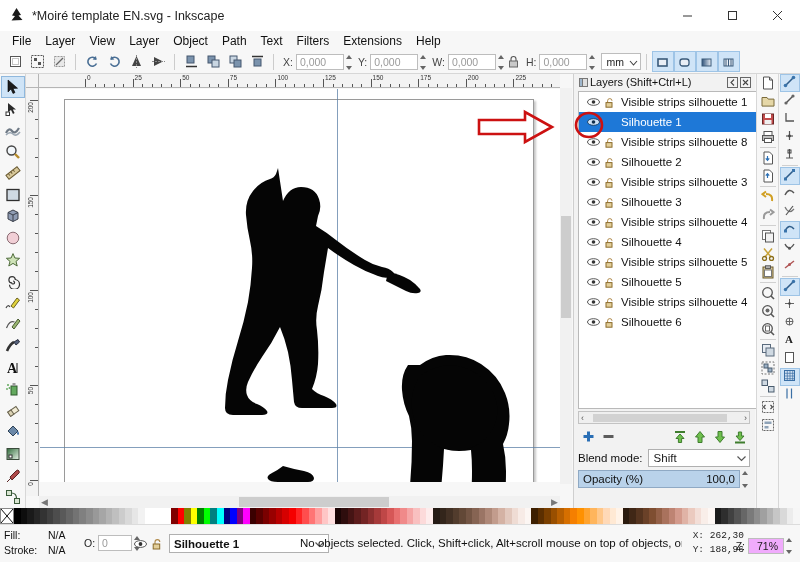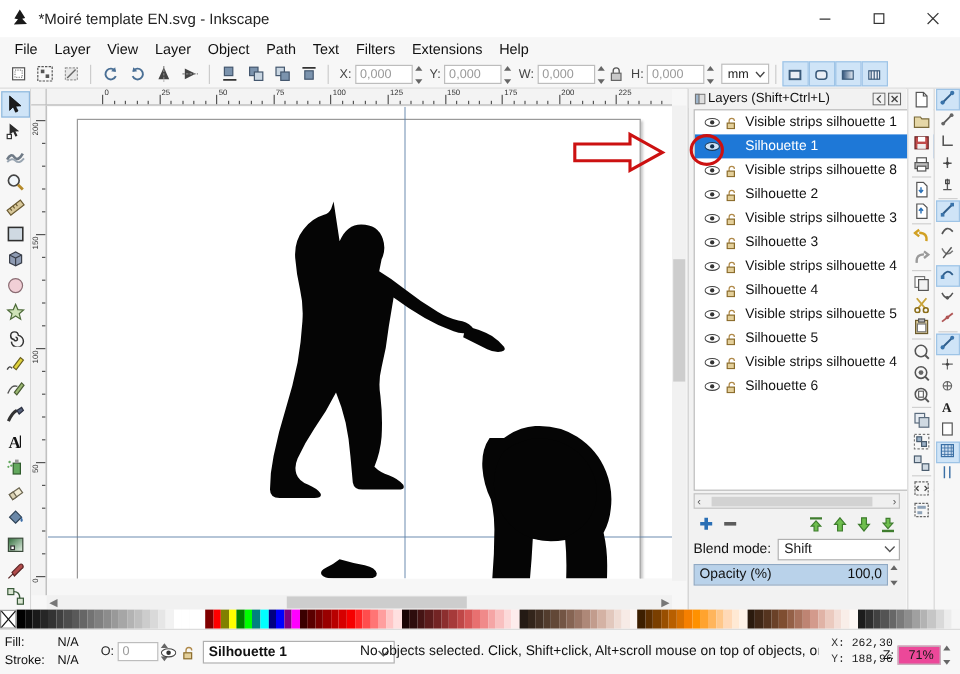--- a/index.html
+++ b/index.html
@@ -163,21 +163,21 @@
   .li-box { width: 160px; height: 19px; background: #fff; border: 1px solid #b0b0b0; display: flex;
             align-items: center; justify-content: space-between; padding: 0 3px 0 4px; margin-left: 3px; }
   .li-name { font-size: 11.5px; font-weight: bold; color: #111; white-space: nowrap; }
   .statusmsg { position: absolute; left: 300px; top: 12px; right: 118px; font-size: 11.5px;
                color: #111; white-space: nowrap; overflow: hidden; }
   .coords { position: absolute; right: 56px; top: 4px; font-size: 9.5px;
             font-family: "Liberation Mono", monospace; line-height: 14px; }
   .coords .k { color: #333; }
   .zoomwrap { position: absolute; right: 6px; top: 12px; display: flex; align-items: center; }
   .z-lab { font-size: 10.5px; margin-right: 3px; }
-  .z-in { width: 36px; height: 16px; background: #ec4899; border: 1px solid #bdbdbd; font-size: 10.5px;
+  .z-in { width: 36px; height: 16px; background: #f0abfc; border: 1px solid #bdbdbd; font-size: 10.5px;
           padding: 0 8px; line-height: 15px; text-align: center; }
 
   
   .annot { position: absolute; left: 0; top: 0; width: 800px; height: 562px; pointer-events: none; }
 </style>
 </head>
 <body>
 
 <div class="app">
 

